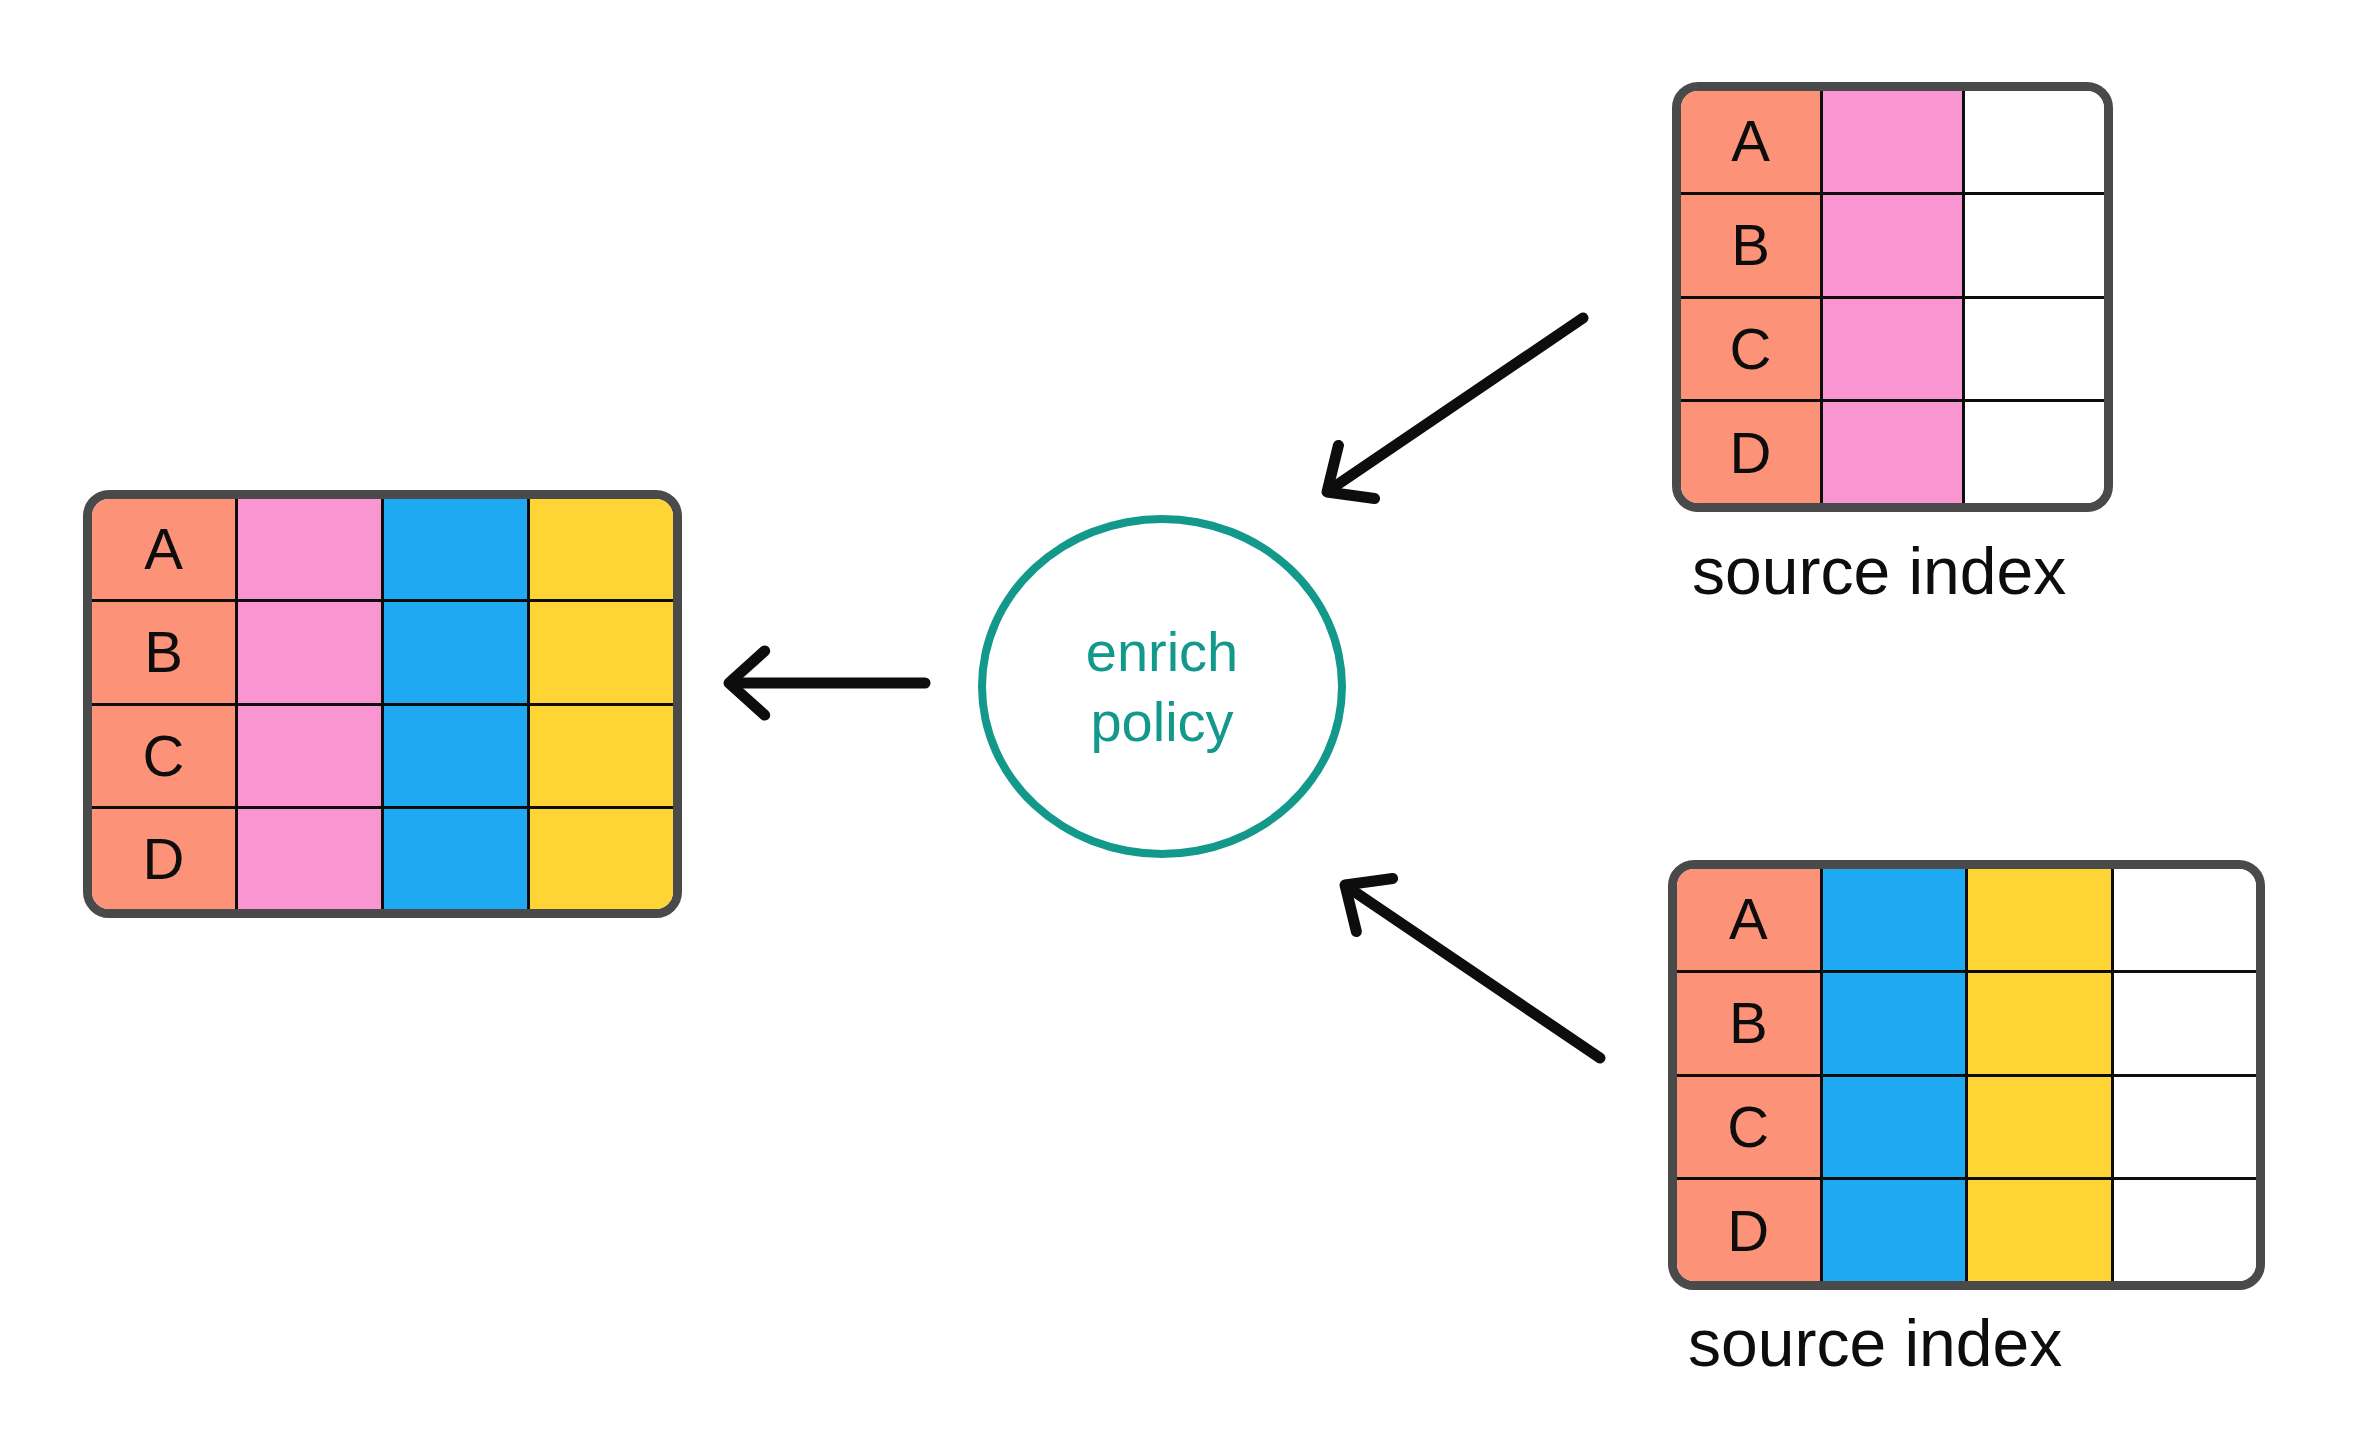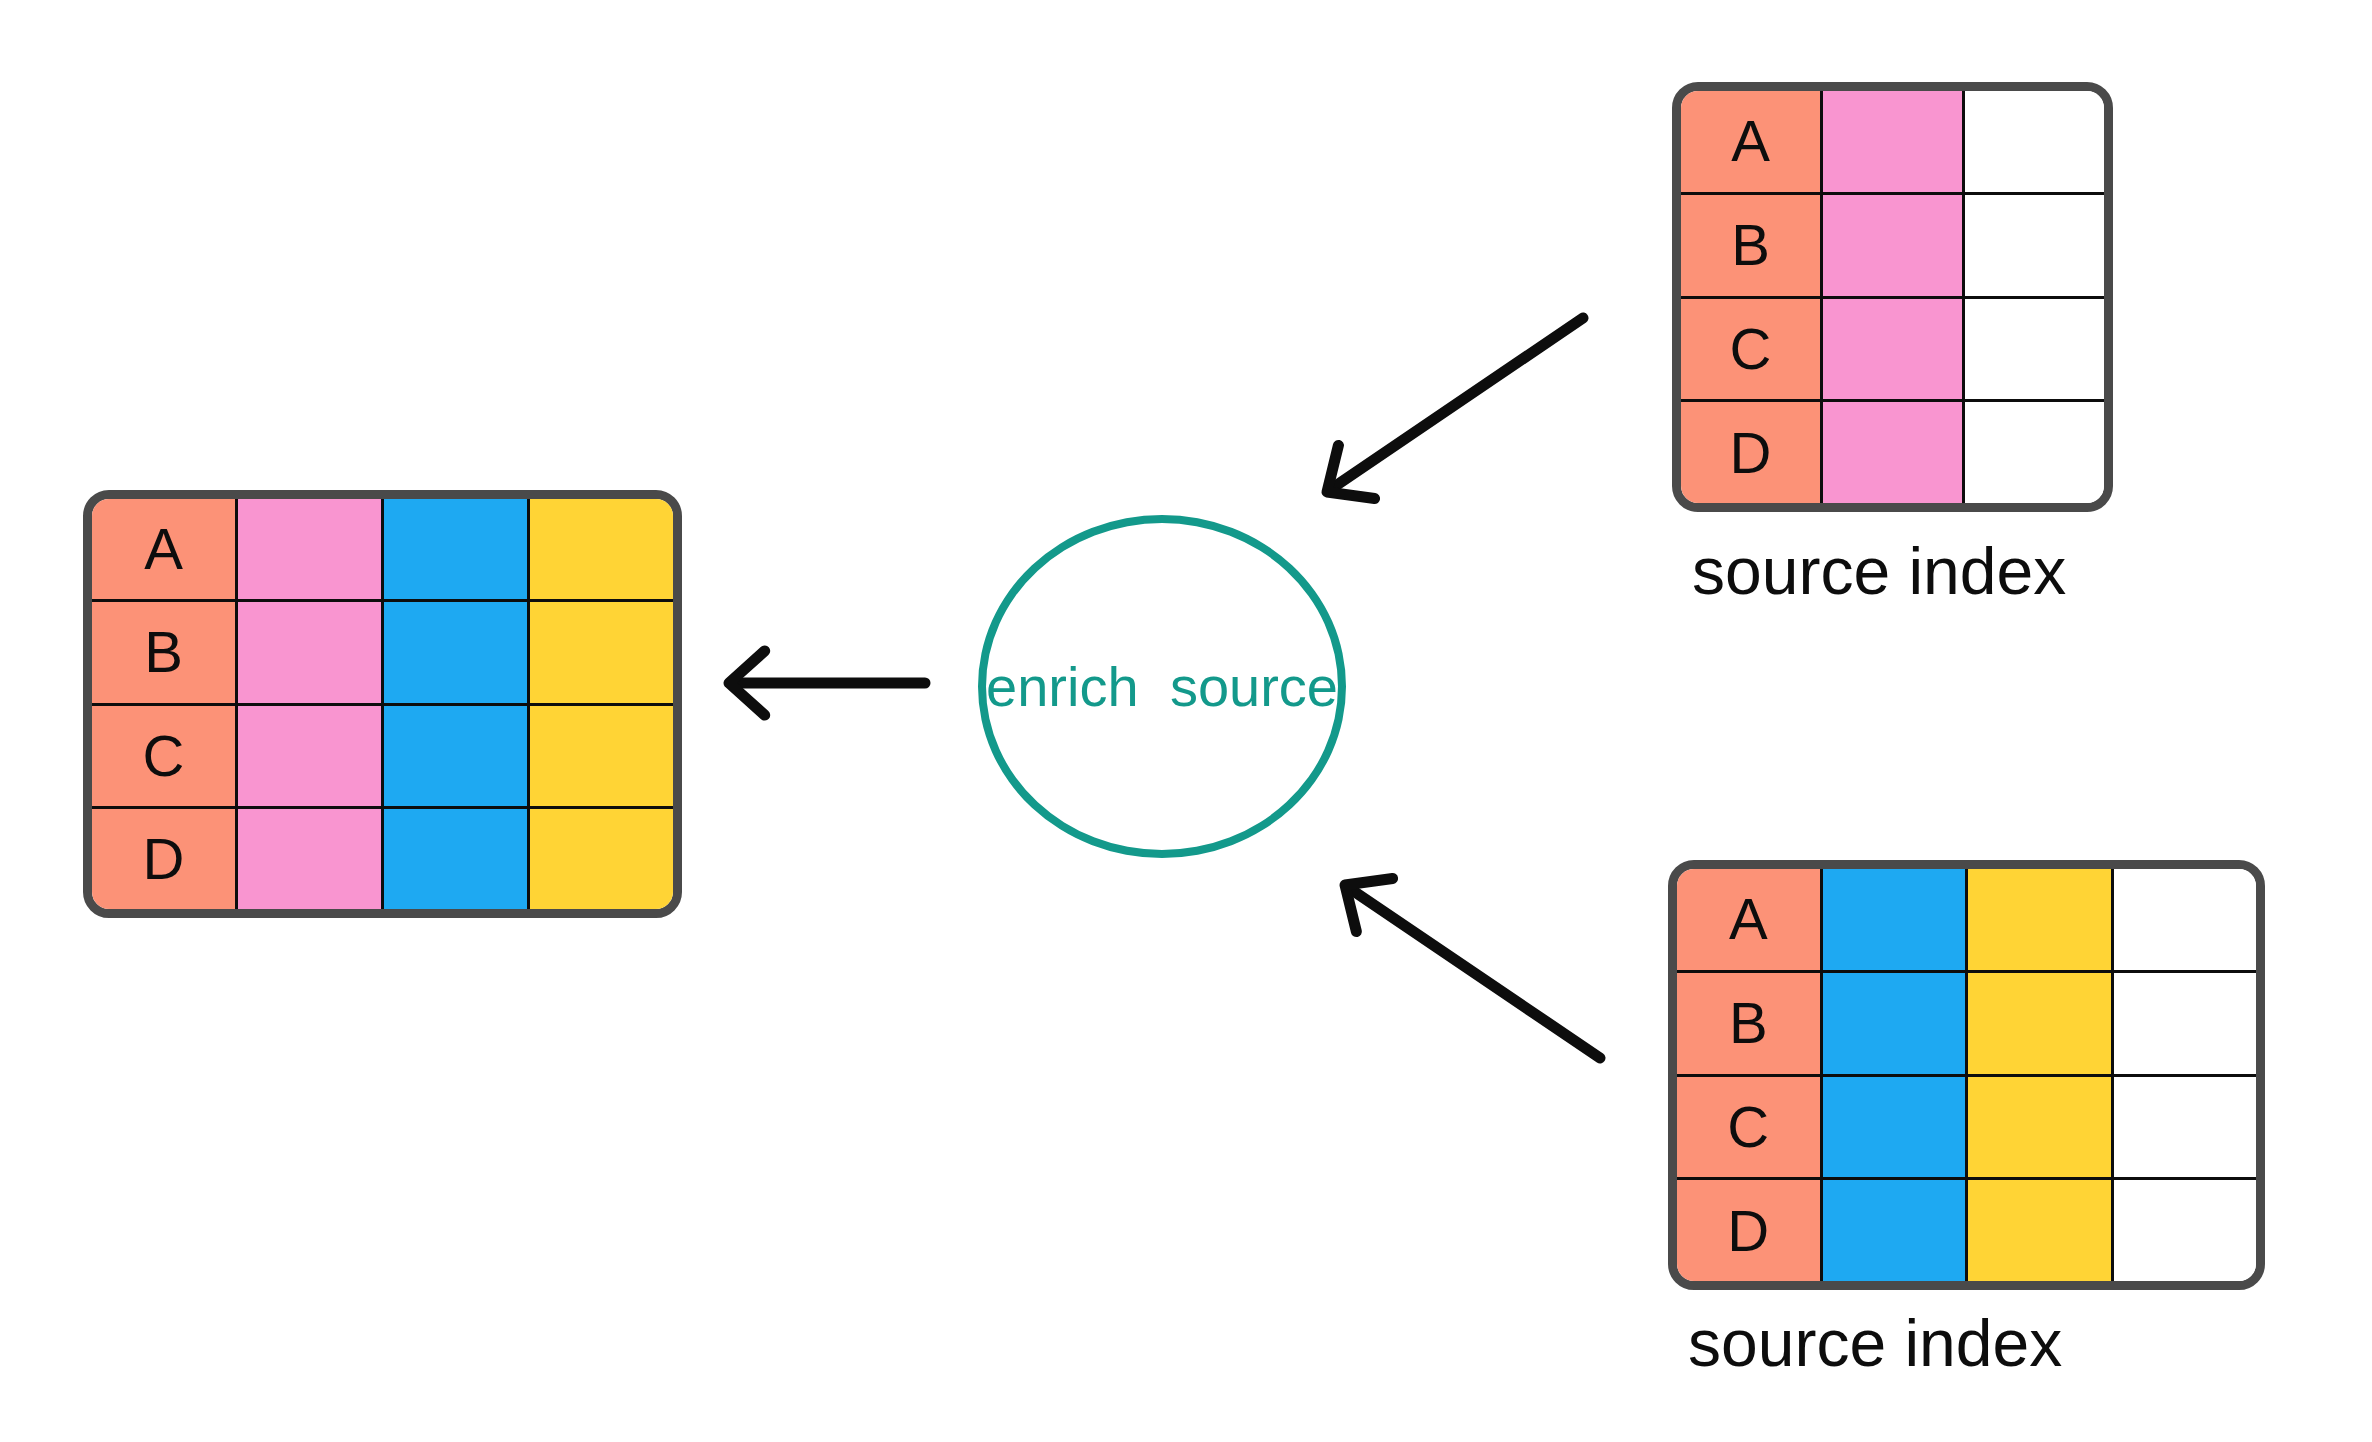--- a/index.html
+++ b/index.html
@@ -70,23 +70,23 @@
     position: absolute;
     left: 978px;
     top: 515px;
     width: 368px;
     height: 343px;
     box-sizing: border-box;
     border: 8px solid var(--teal, #13998b);
     border-radius: 50%;
     background: #ffffff;
     display: flex;
-    flex-direction: row;
+    flex-direction: column;
     align-items: center;
-    justify-content: space-between;
+    justify-content: center;
     color: var(--teal, #13998b);
     font-size: 56px;
     line-height: 70px;
     text-align: center;
   }
 
   
   .arrows-layer {
     position: absolute;
     left: 0;
@@ -210,21 +210,21 @@
         <div class="tbl-cell cell-blue"></div>
         <div class="tbl-cell cell-yellow"></div>
         <div class="tbl-cell cell-white"></div>
       </div>
     </div>
   </div>
   <div class="tbl-label" style="left:1688px; top:1306px;">source index</div>
 
   <div class="policy-circle">
     <div>enrich</div>
-    <div>source</div>
+    <div>policy</div>
   </div>
 
   <svg class="arrows-layer" width="2372" height="1442" viewBox="0 0 2372 1442">
 
     <g>
       <path class="arrow-stroke" d="M 1583 318 L 1331 489"></path>
       <path class="arrow-stroke" d="M 1338.4 445.4 L 1327 492 L 1374.6 498.5"></path>
     </g>
 
     <g>

